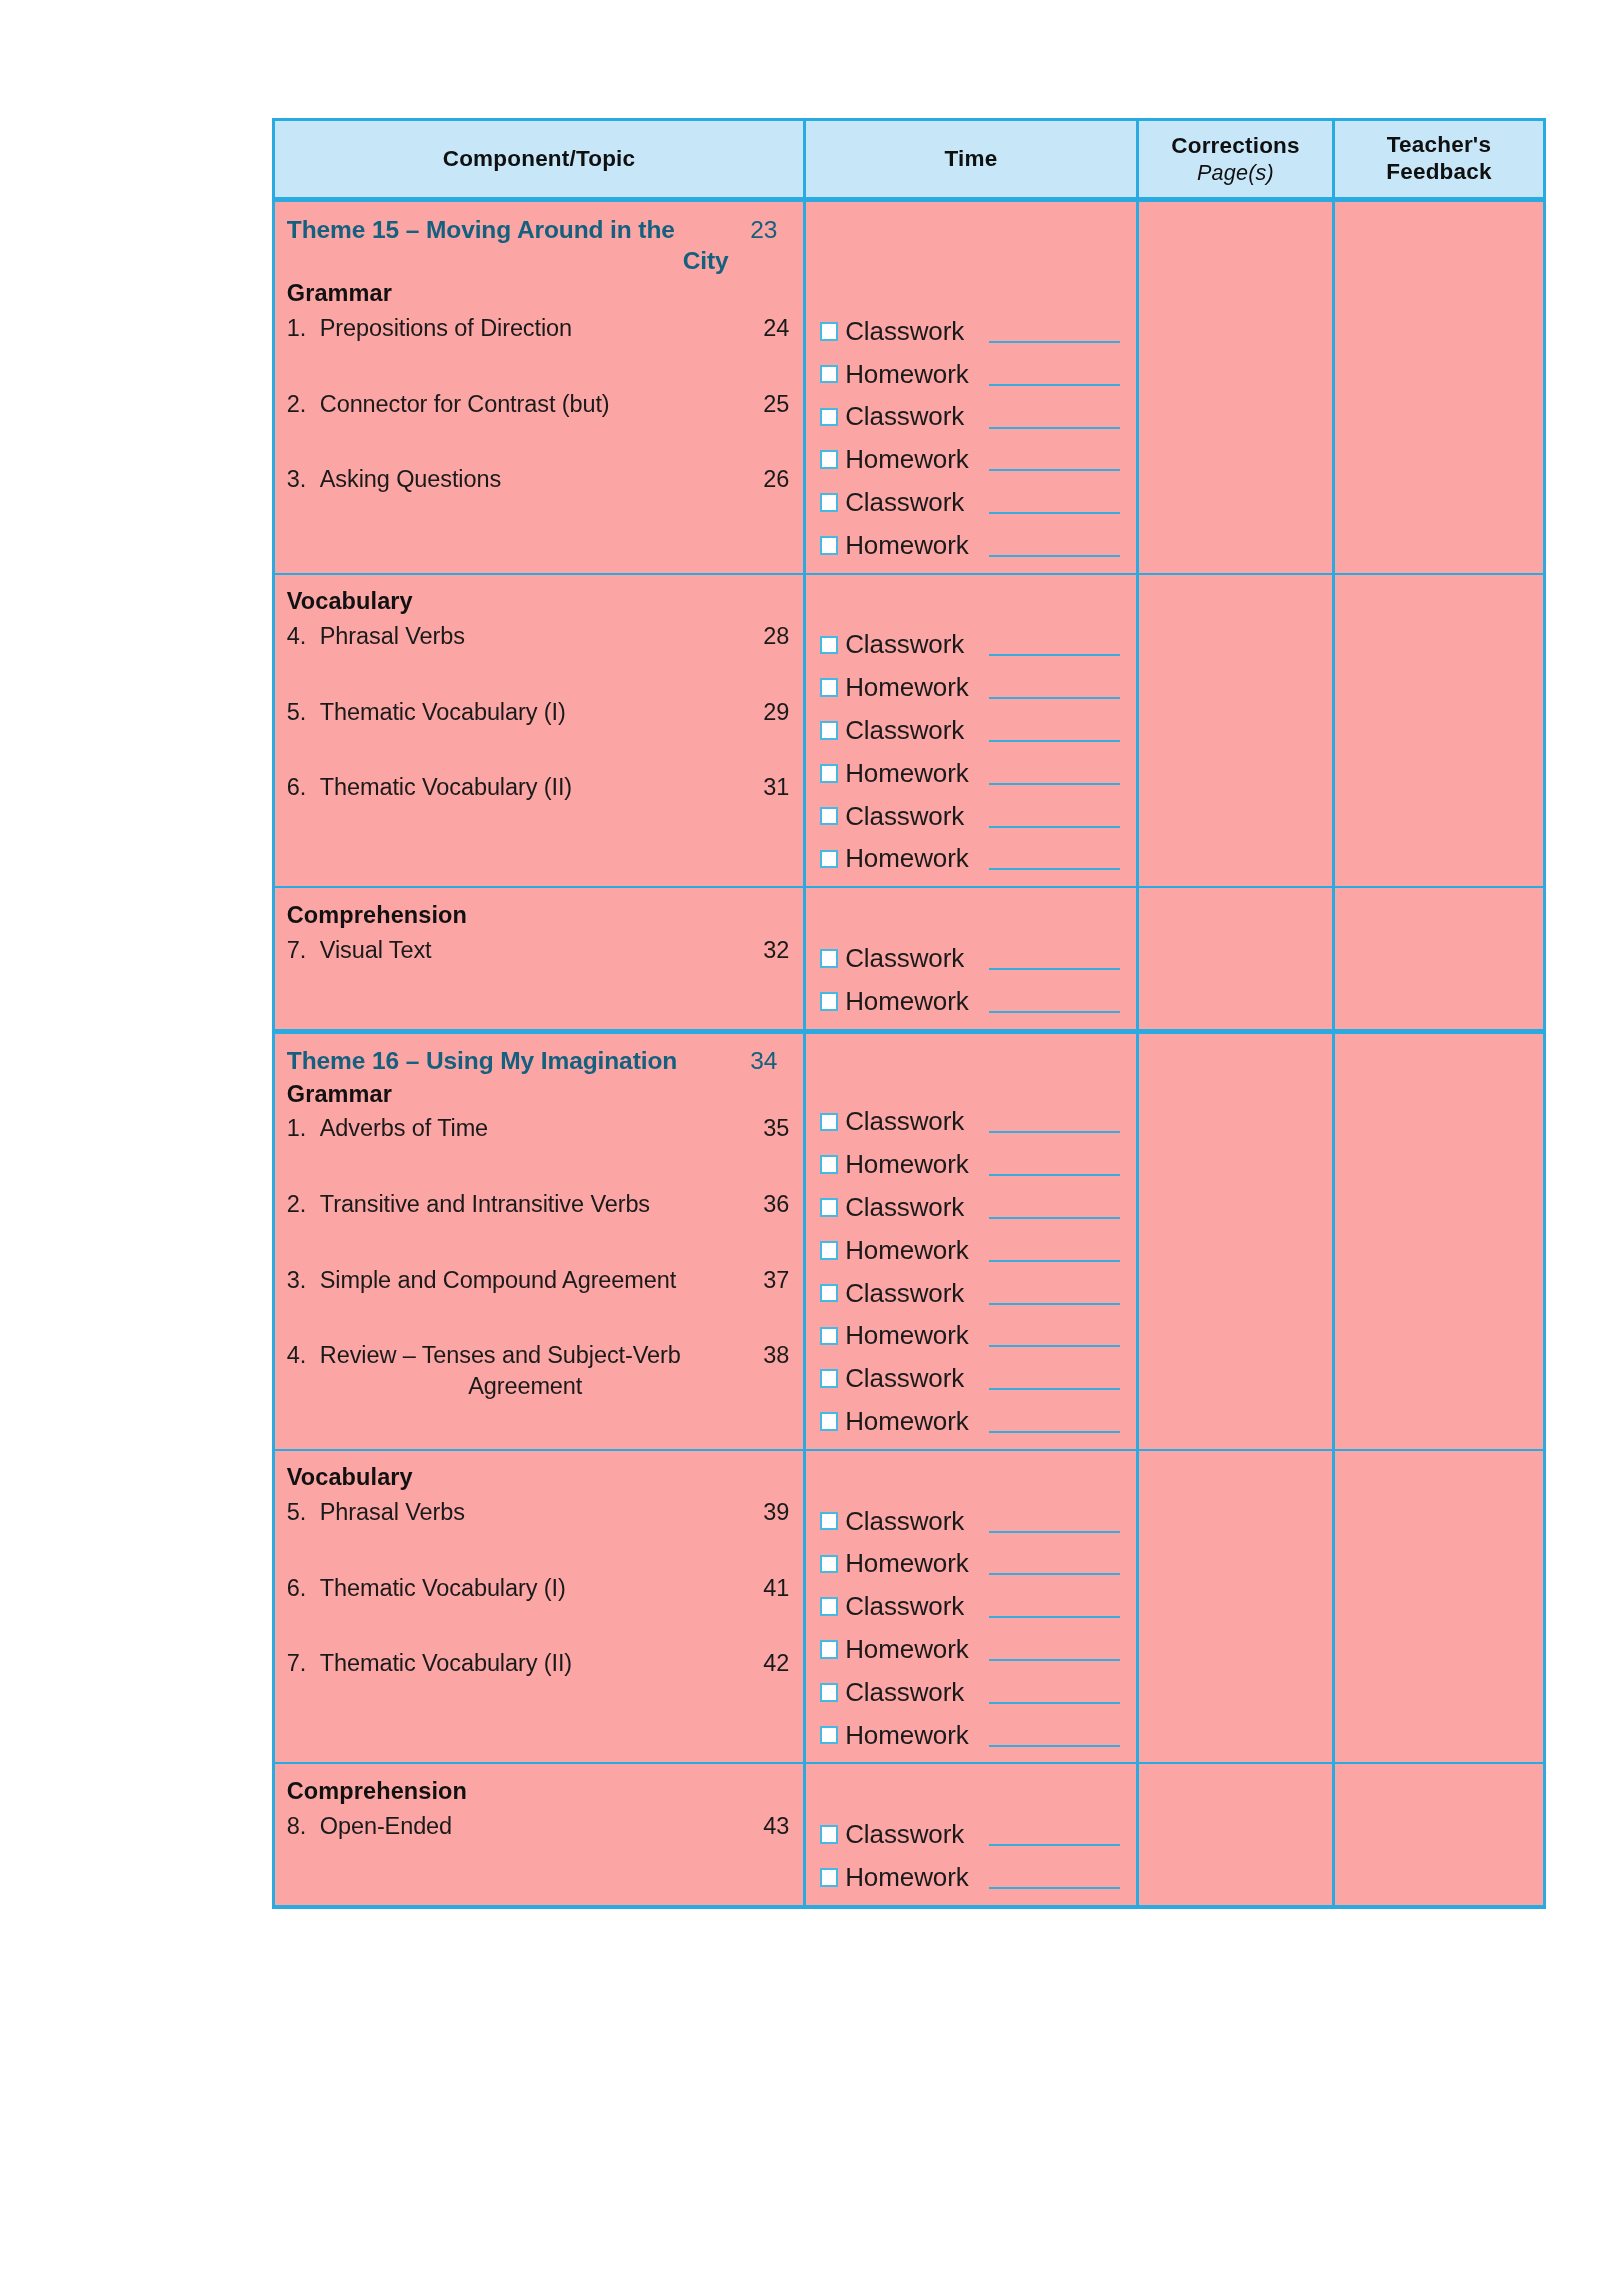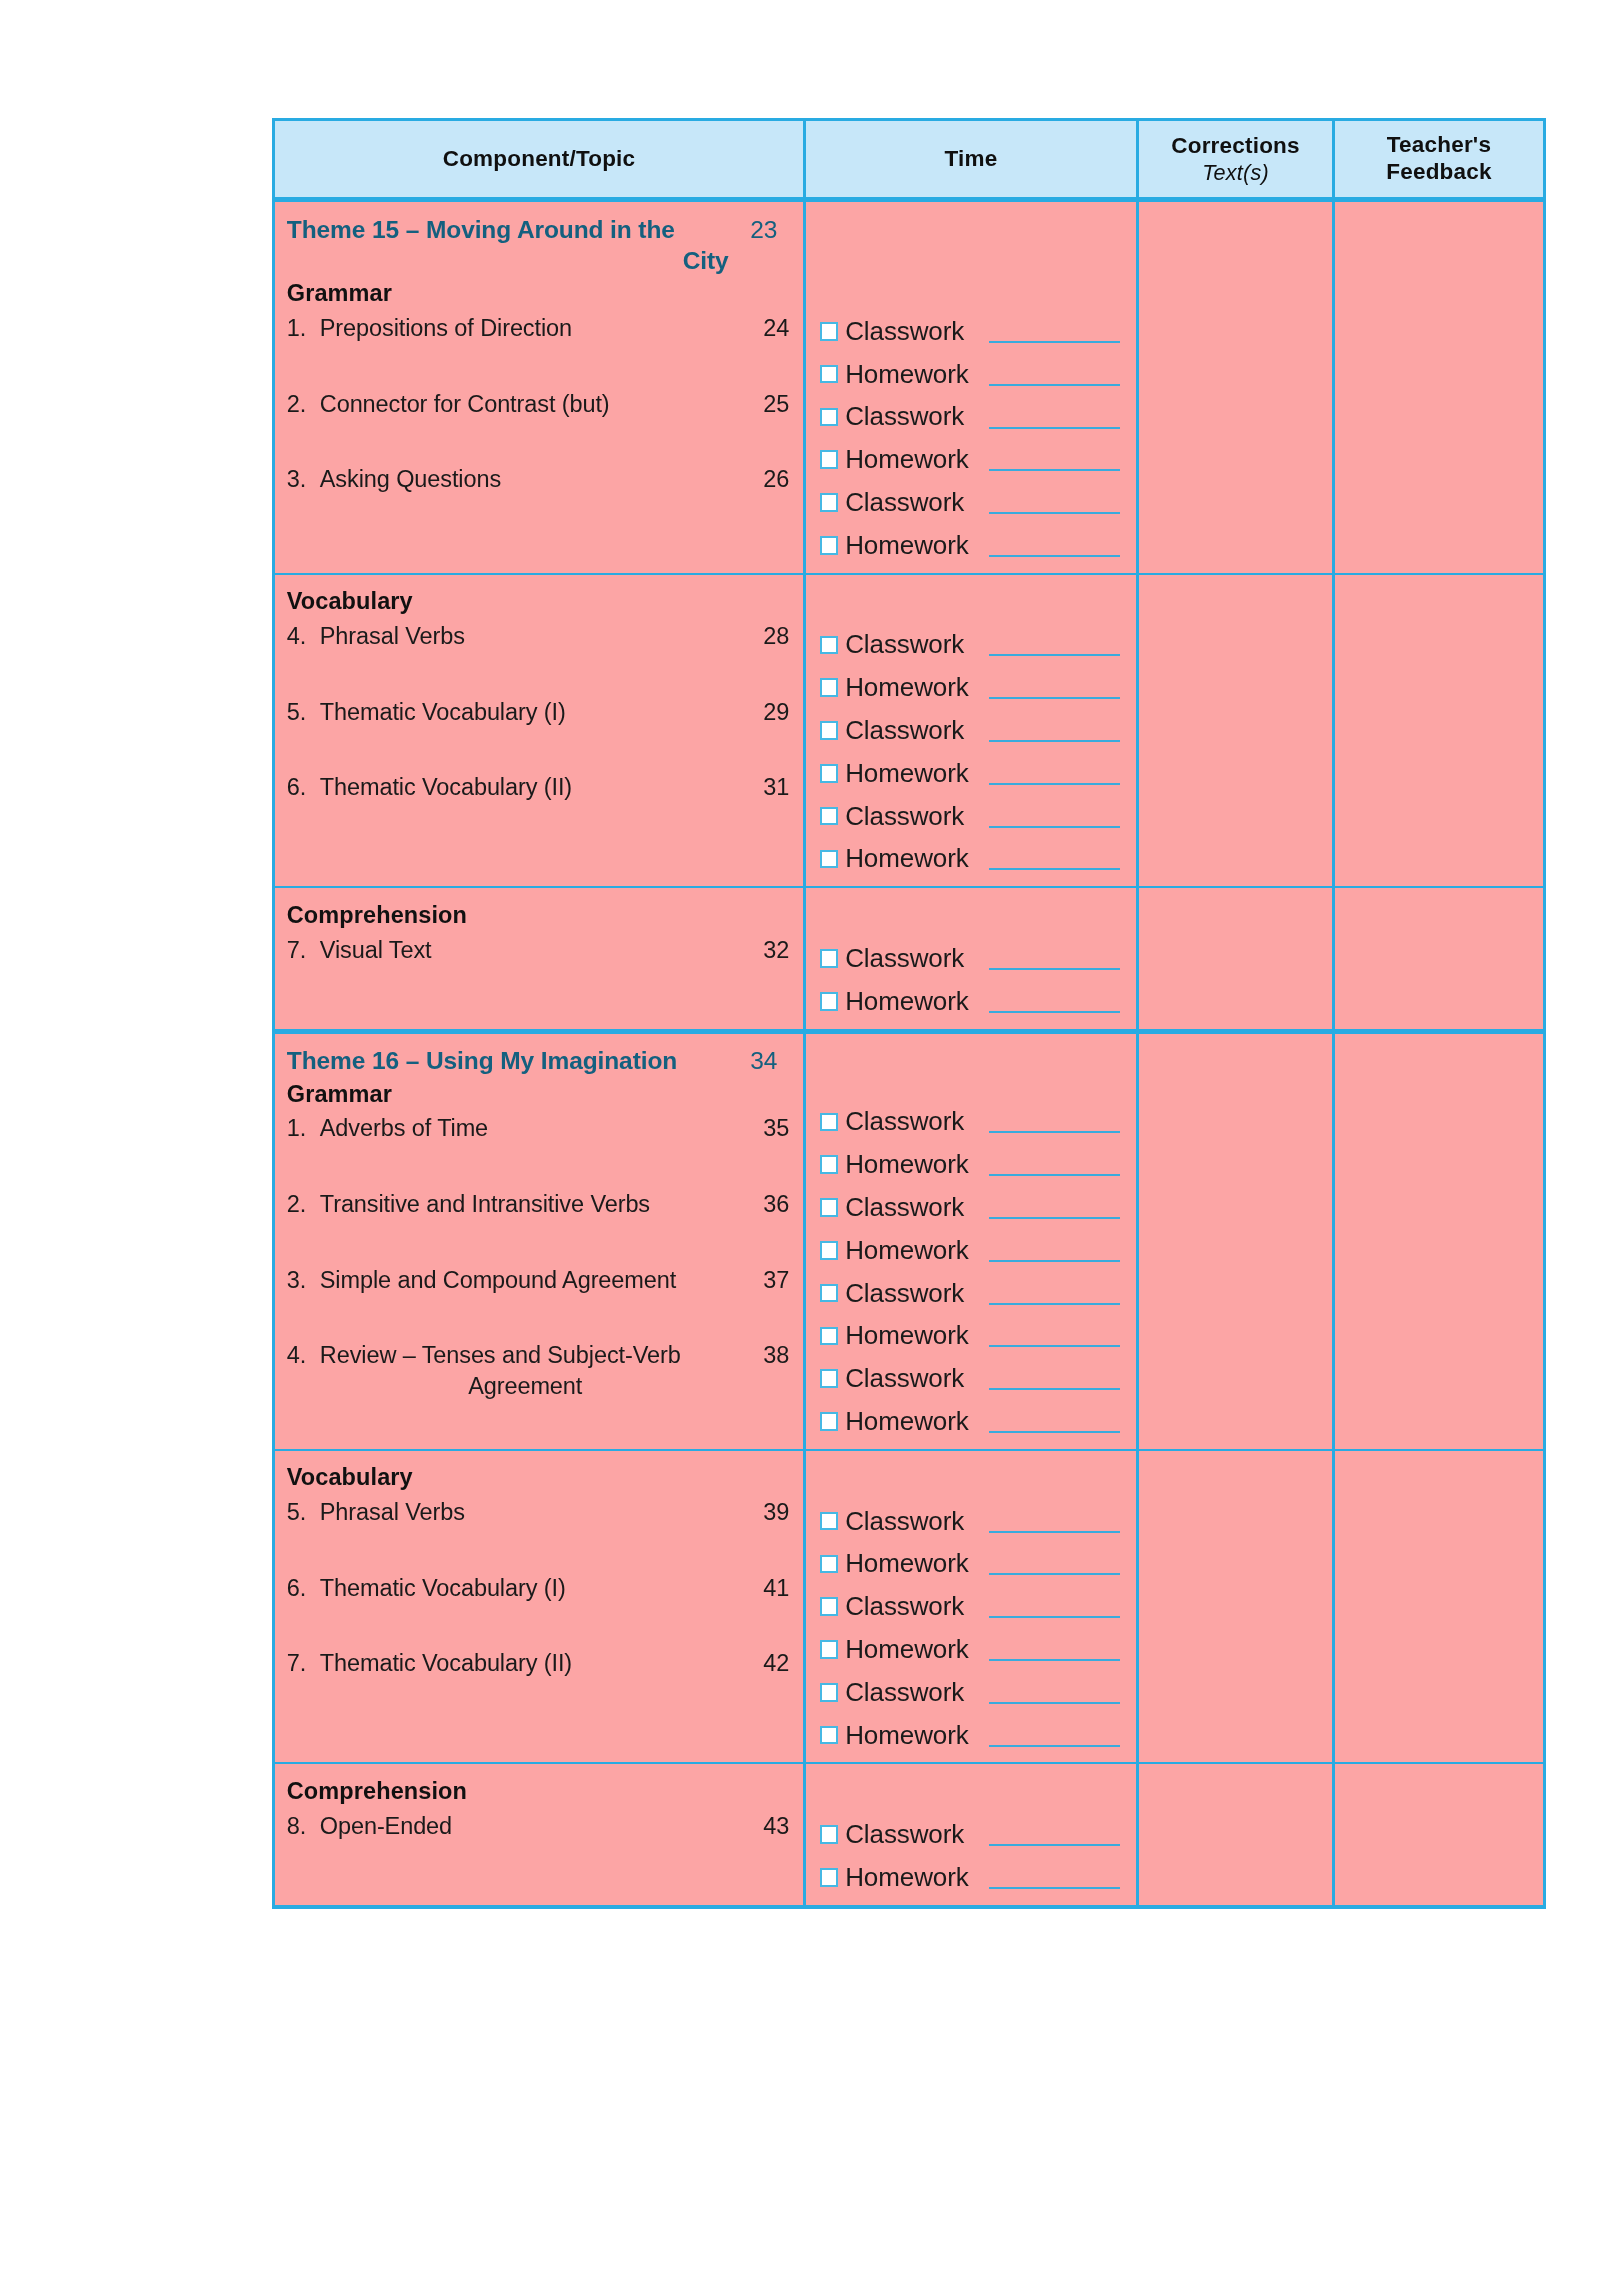--- a/index.html
+++ b/index.html
@@ -188,21 +188,21 @@
       <tr>
         <th>
           <div class="hd-inner">Component/Topic</div>
         </th>
         <th>
           <div class="hd-inner hd-date">Time</div>
         </th>
         <th>
           <div class="hd-inner">
             <span>Corrections</span>
-            <span class="sub">Text(s)</span>
+            <span class="sub">Page(s)</span>
           </div>
         </th>
         <th>
           <div class="hd-inner">
             <span>Teacher's</span><br>
             <span>Feedback</span>
           </div>
         </th>
       </tr>
     </thead>

